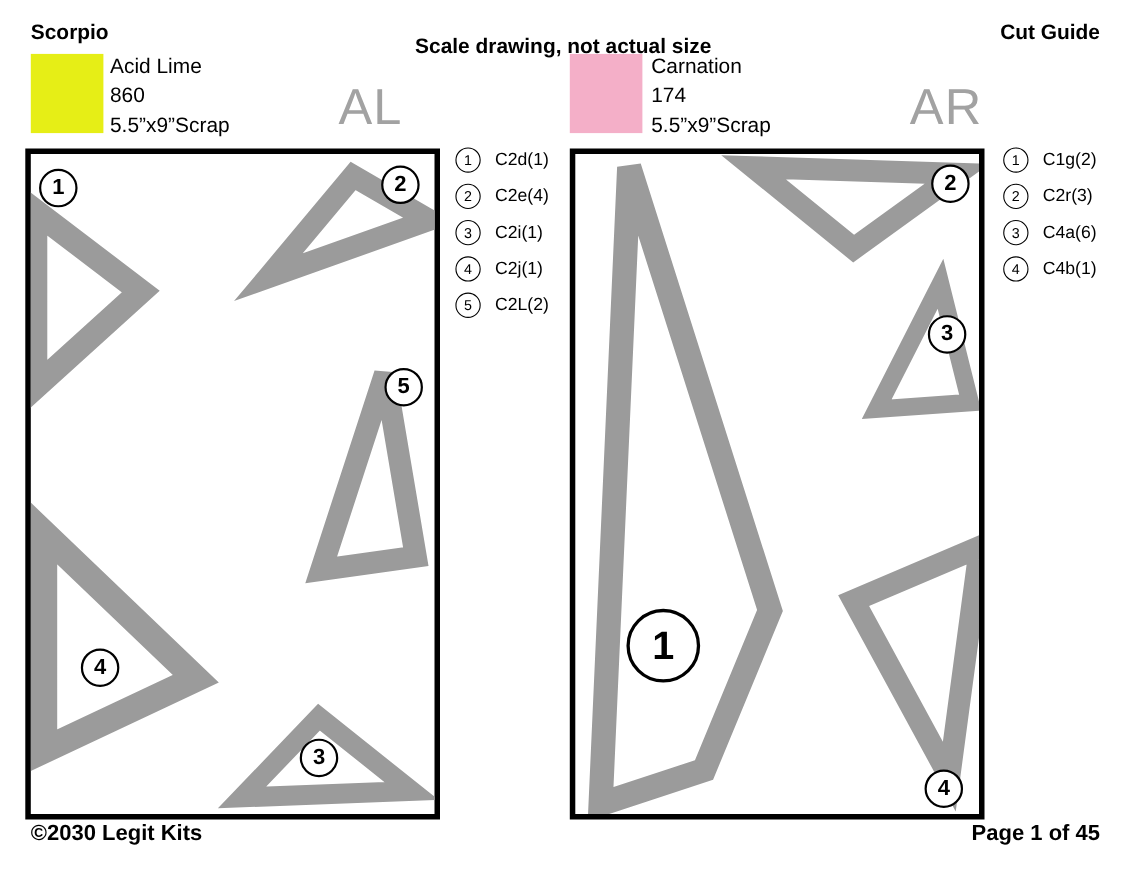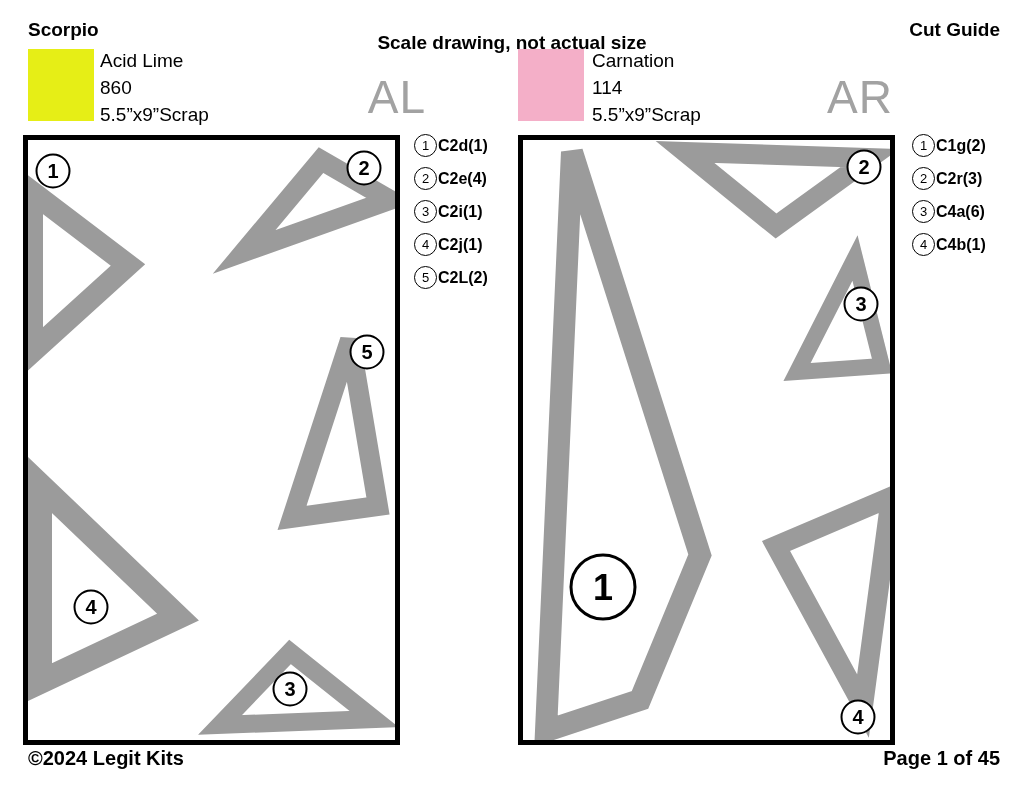--- a/index.html
+++ b/index.html
@@ -10,38 +10,38 @@
   #hdr-title{left:28px;top:19px}
   #hdr-center{left:0;width:1024px;text-align:center;top:32px}
   #hdr-right{right:24px;top:19px}
   .swatch{width:66px;height:72px;top:49px}
   #swatch-al{left:28px}
   #swatch-ar{left:518px}
   .fabric-info{top:47px;font-size:19px;font-weight:400;line-height:27px}
   #fabric-al{left:100px}
   #fabric-ar{left:592px}
   .panel-label{top:70px;font-size:46px;color:#a2a2a2;letter-spacing:1px;font-weight:400}
-  #plabel-al{right:598px}
+  #plabel-al{right:658px}
   #plabel-ar{right:131px}
   .panel{top:135px;width:377px;height:610px;border:5px solid #000;background:#fff}
   #panel-al{left:23px}
   #panel-ar{left:518px}
   .panel svg{position:absolute;left:0;top:0;width:367px;height:600px}
   .piece{fill:none;stroke:#9b9b9b;stroke-linejoin:miter}
   .marker{position:absolute;width:35px;height:35px;border:2.5px solid #000;border-radius:50%;background:#fff;
           display:flex;align-items:center;justify-content:center;font-size:20px;font-weight:700;
           transform:translate(-50%,-50%)}
   .marker.big{width:67px;height:67px;border-width:3px;font-size:36px}
   .legend{top:134px}
   #legend-al{left:414px}
   #legend-ar{left:912px}
   .legend-row{display:flex;align-items:center;margin-bottom:10px;height:23px}
   .lnum{width:23px;height:23px;border:1.5px solid #000;border-radius:50%;display:flex;align-items:center;
         justify-content:center;font-size:13px;flex:0 0 23px}
-  .llabel{margin-left:1px;font-size:16px;font-weight:700}
+  .llabel{margin-left:13px;font-size:16px;font-weight:400}
   .footer{top:747px;font-size:20px;font-weight:700}
   #footer-left{left:28px}
   #footer-right{right:24px}
 </style>
 </head>
 <body>
 
 <div class="abs hdr" id="hdr-title">Scorpio</div>
 <div class="abs hdr" id="hdr-center">Scale drawing, not actual size</div>
 <div class="abs hdr" id="hdr-right">Cut Guide</div>
@@ -50,21 +50,21 @@
 <div class="abs fabric-info" id="fabric-al">
   <div>Acid Lime</div>
   <div>860</div>
   <div>5.5”x9”Scrap</div>
 </div>
 <div class="abs panel-label" id="plabel-al">AL</div>
 
 <div class="abs swatch" id="swatch-ar" style="background: rgb(244, 175, 200);"></div>
 <div class="abs fabric-info" id="fabric-ar">
   <div>Carnation</div>
-  <div>114</div>
+  <div>174</div>
   <div>5.5”x9”Scrap</div>
 </div>
 <div class="abs panel-label" id="plabel-ar">AR</div>
 
 <div class="abs panel" id="panel-al">
   <svg viewBox="0 0 367 600">
     <polygon class="piece" stroke-width="22" points="4,52 4,212 100,125"></polygon>
     <polygon class="piece" stroke-width="20" points="216,112 293,20 362,60"></polygon>
     <polygon class="piece" stroke-width="18" points="262,512 192,585 346,579"></polygon>
     <polygon class="piece" stroke-width="24" points="12,345 12,542 150,477"></polygon>
@@ -125,14 +125,14 @@
   <div class="legend-row">
     <span class="lnum">3</span>
     <span class="llabel">C4a(6)</span>
   </div>
   <div class="legend-row">
     <span class="lnum">4</span>
     <span class="llabel">C4b(1)</span>
   </div>
 </div>
 
-<div class="abs footer" id="footer-left">©2024 Legit Kits</div>
+<div class="abs footer" id="footer-left">©2030 Legit Kits</div>
 <div class="abs footer" id="footer-right">Page 1 of 45</div>
 
 </body></html>

